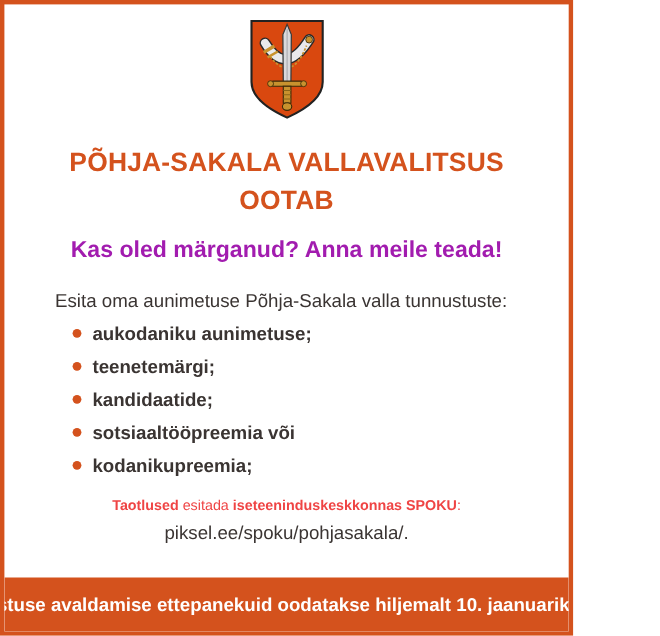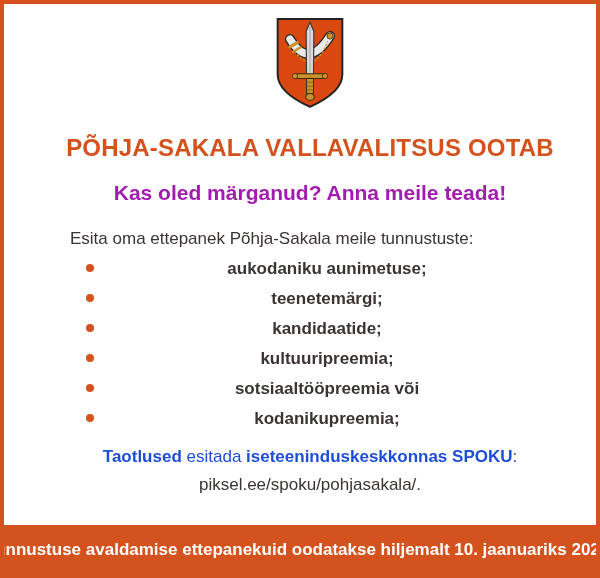--- a/index.html
+++ b/index.html
@@ -1,25 +1,24 @@
 <!DOCTYPE html>
 <html><head>
 <meta charset="utf-8">
 <style>
   html, body { margin: 0; padding: 0; background: #ffffff; }
   .page {
     position: relative;
-    width: 600px;
+    width: 521px;
     height: 578px;
     box-sizing: border-box;
     background: #ffffff;
     border: 4px solid #d4521d;
     overflow: hidden;
     font-family: "Liberation Sans", sans-serif;
-    padding-left: 20px;
   }
   .coat {
     display: block;
     margin: 12px auto 0;
     width: 78px;
     height: 94px;
   }
   .title {
     margin: 20px 30px 0;
     text-align: center;
@@ -45,37 +44,36 @@
   .intro { margin: 0; }
   ul.awards {
     list-style: none;
     margin: 11px 0 0;
     padding: 0;
   }
   ul.awards li {
     position: relative;
     padding-left: 34px;
     margin: 0 0 11px;
-    text-align: center;
   }
   .dot {
     position: absolute;
     left: 16px;
     top: 5px;
     width: 8px;
     height: 8px;
     border-radius: 50%;
     background: #d4521d;
   }
   .bold { font-weight: 700; }
   .submission {
     margin: 19px 30px 0;
     text-align: center;
-    color: #1d4ed8;
-    font-size: 17px;
+    color: #ef4444;
+    font-size: 13px;
   }
   .url {
     margin: 8px 30px 0;
     text-align: center;
     color: #3a3432;
     font-size: 17px;
   }
   .footer-bar {
     position: absolute;
     left: 0; right: 0; bottom: 0;
@@ -119,38 +117,34 @@
     <ellipse cx="50" cy="105" rx="5.5" ry="4.5" fill="#c8922e" stroke="#3a2a08" stroke-width="1.3"></ellipse>
   </svg>
 
   <h1 class="title">
     <span>PÕHJA-SAKALA VALLAVALITSUS OOTAB</span><br>
   </h1>
 
   <h2 class="subtitle">Kas oled märganud? Anna meile teada!</h2>
 
   <div class="content">
-    <p class="intro">Esita oma ettepanek Põhja-Sakala meile tunnustuste:</p>
+    <p class="intro">Esita oma aunimetuse Põhja-Sakala valla tunnustuste:</p>
 
     <ul class="awards">
       <li>
         <span class="dot"></span>
         <span class="bold">aukodaniku aunimetuse;</span><span></span>
       </li>
       <li>
         <span class="dot"></span>
         <span class="bold">teenetemärgi;</span><span></span>
       </li>
       <li>
         <span class="dot"></span>
         <span class="bold">kandidaatide;</span><span></span>
-      </li>
-      <li>
-        <span class="dot"></span>
-        <span class="bold">kultuuripreemia;</span><span></span>
       </li>
       <li>
         <span class="dot"></span>
         <span class="bold">sotsiaaltööpreemia või</span><span></span>
       </li>
       <li>
         <span class="dot"></span>
         <span class="bold">kodanikupreemia;</span><span></span>
       </li>
     </ul>

